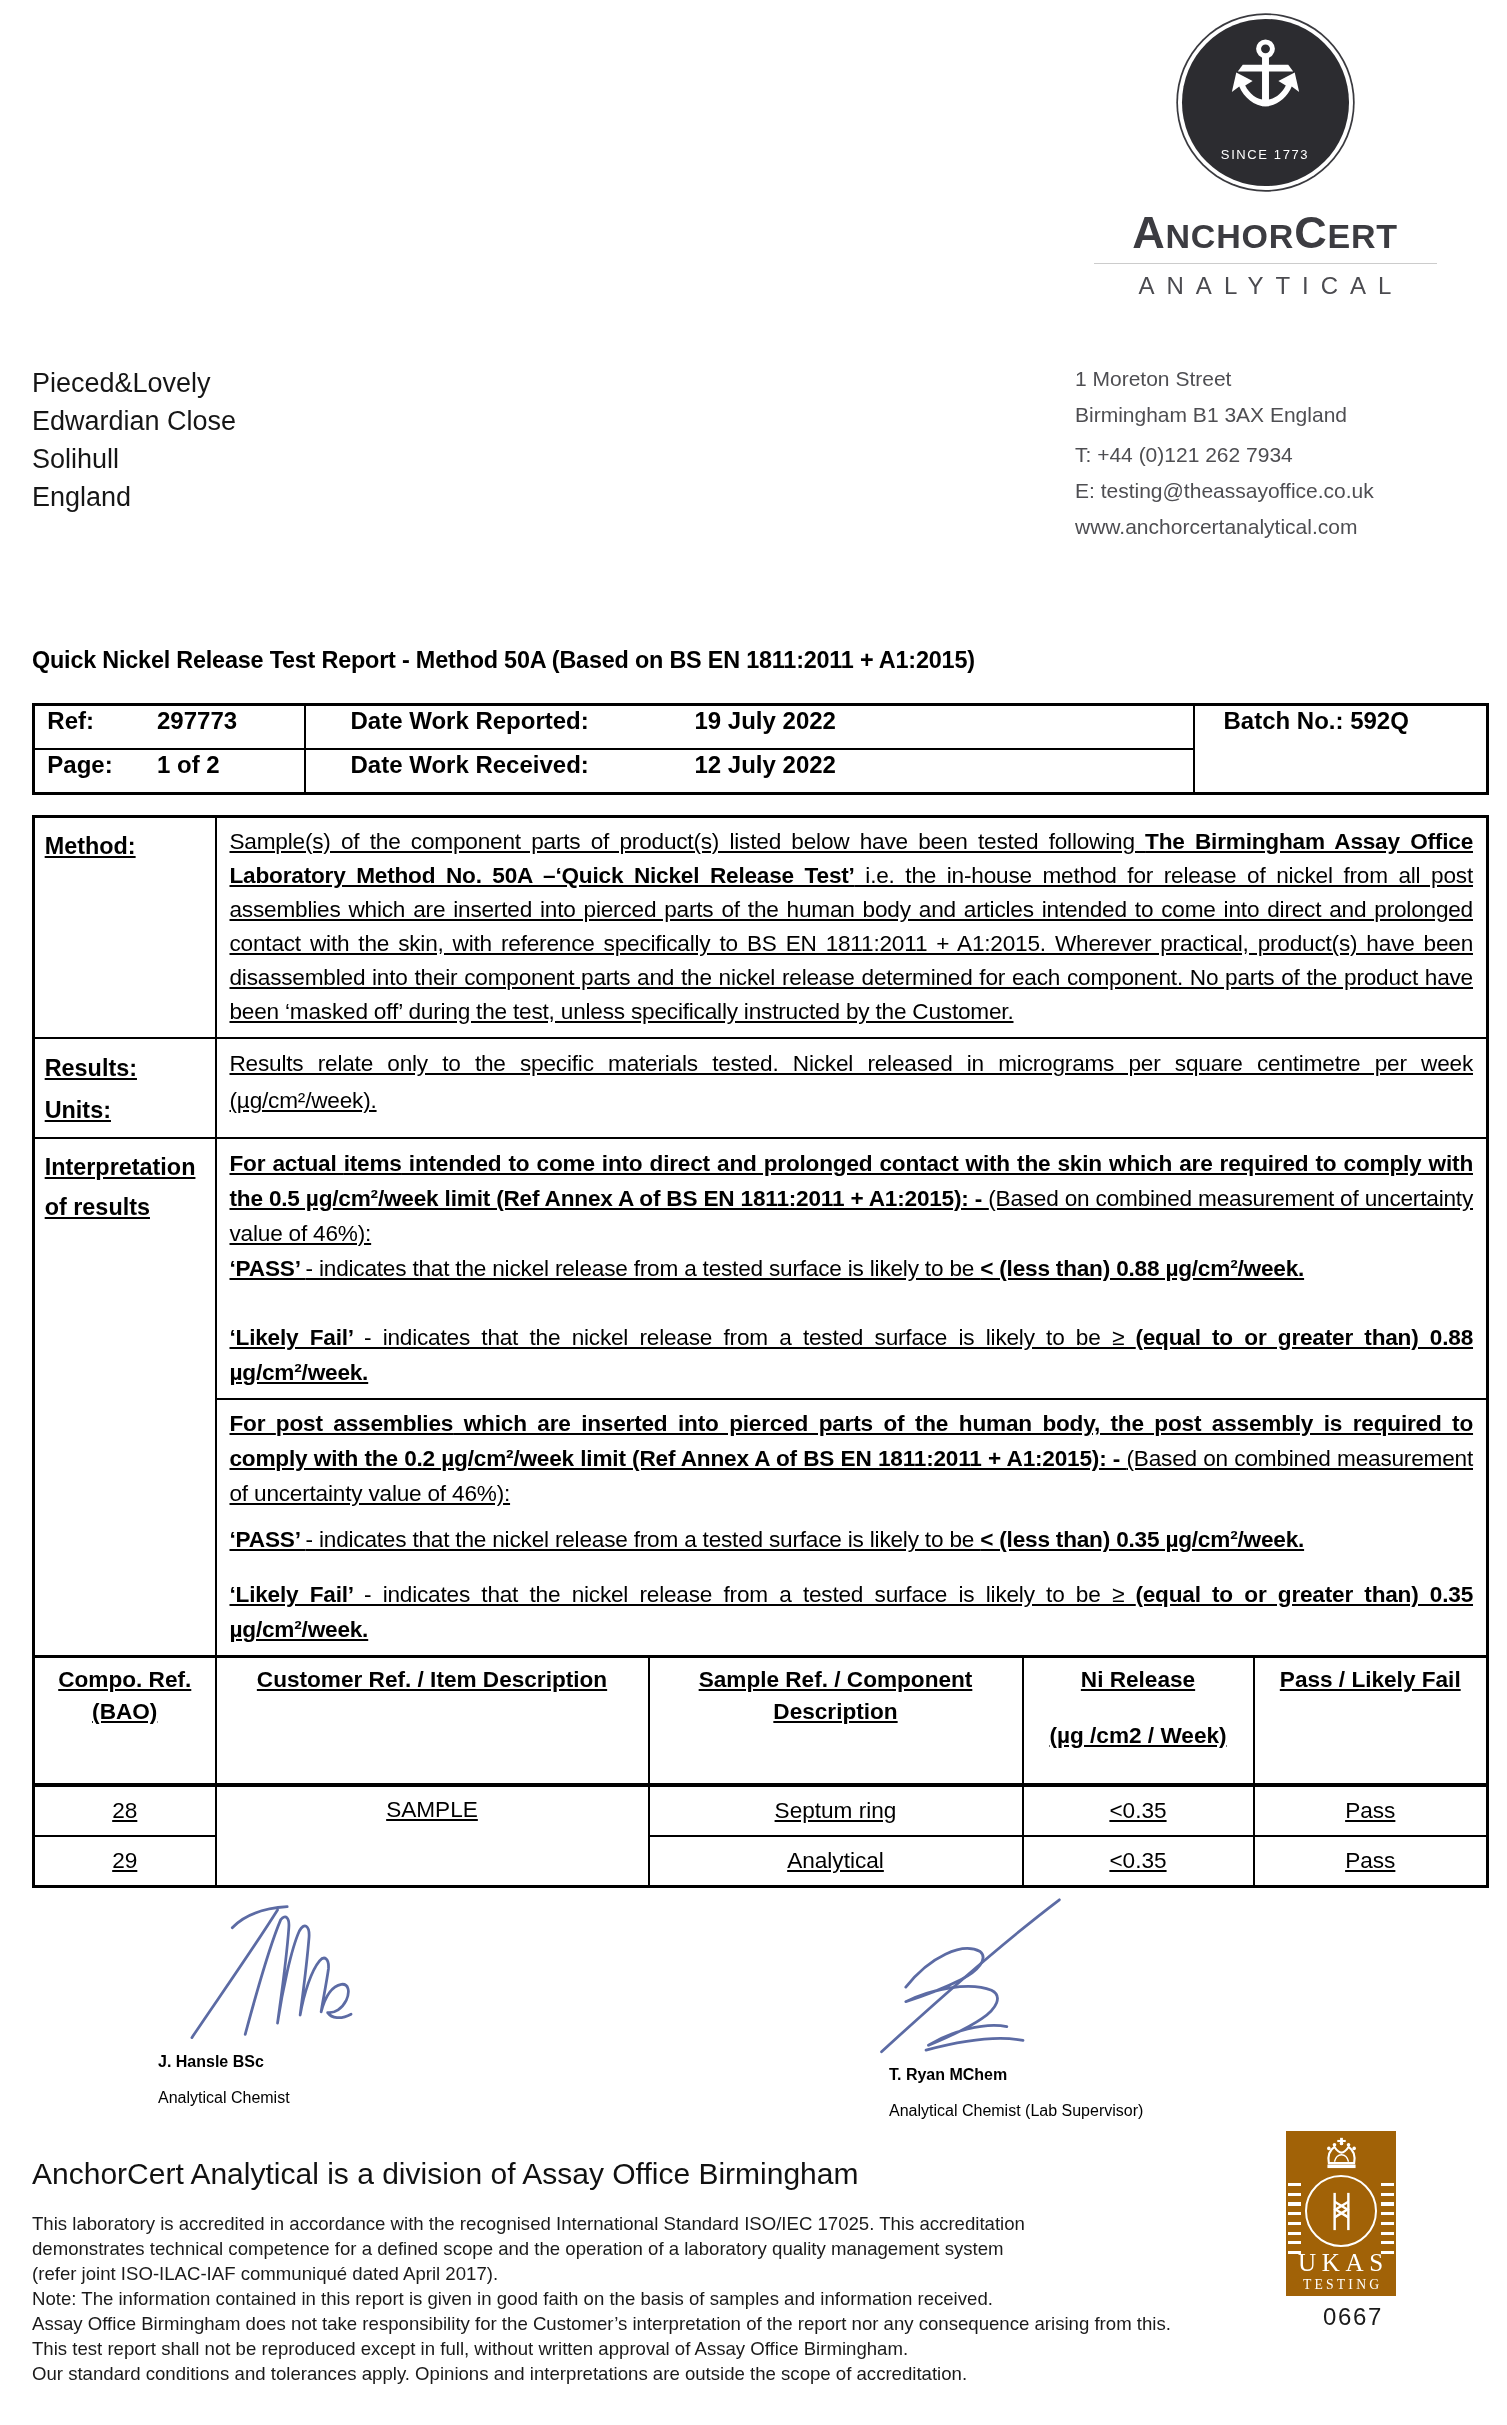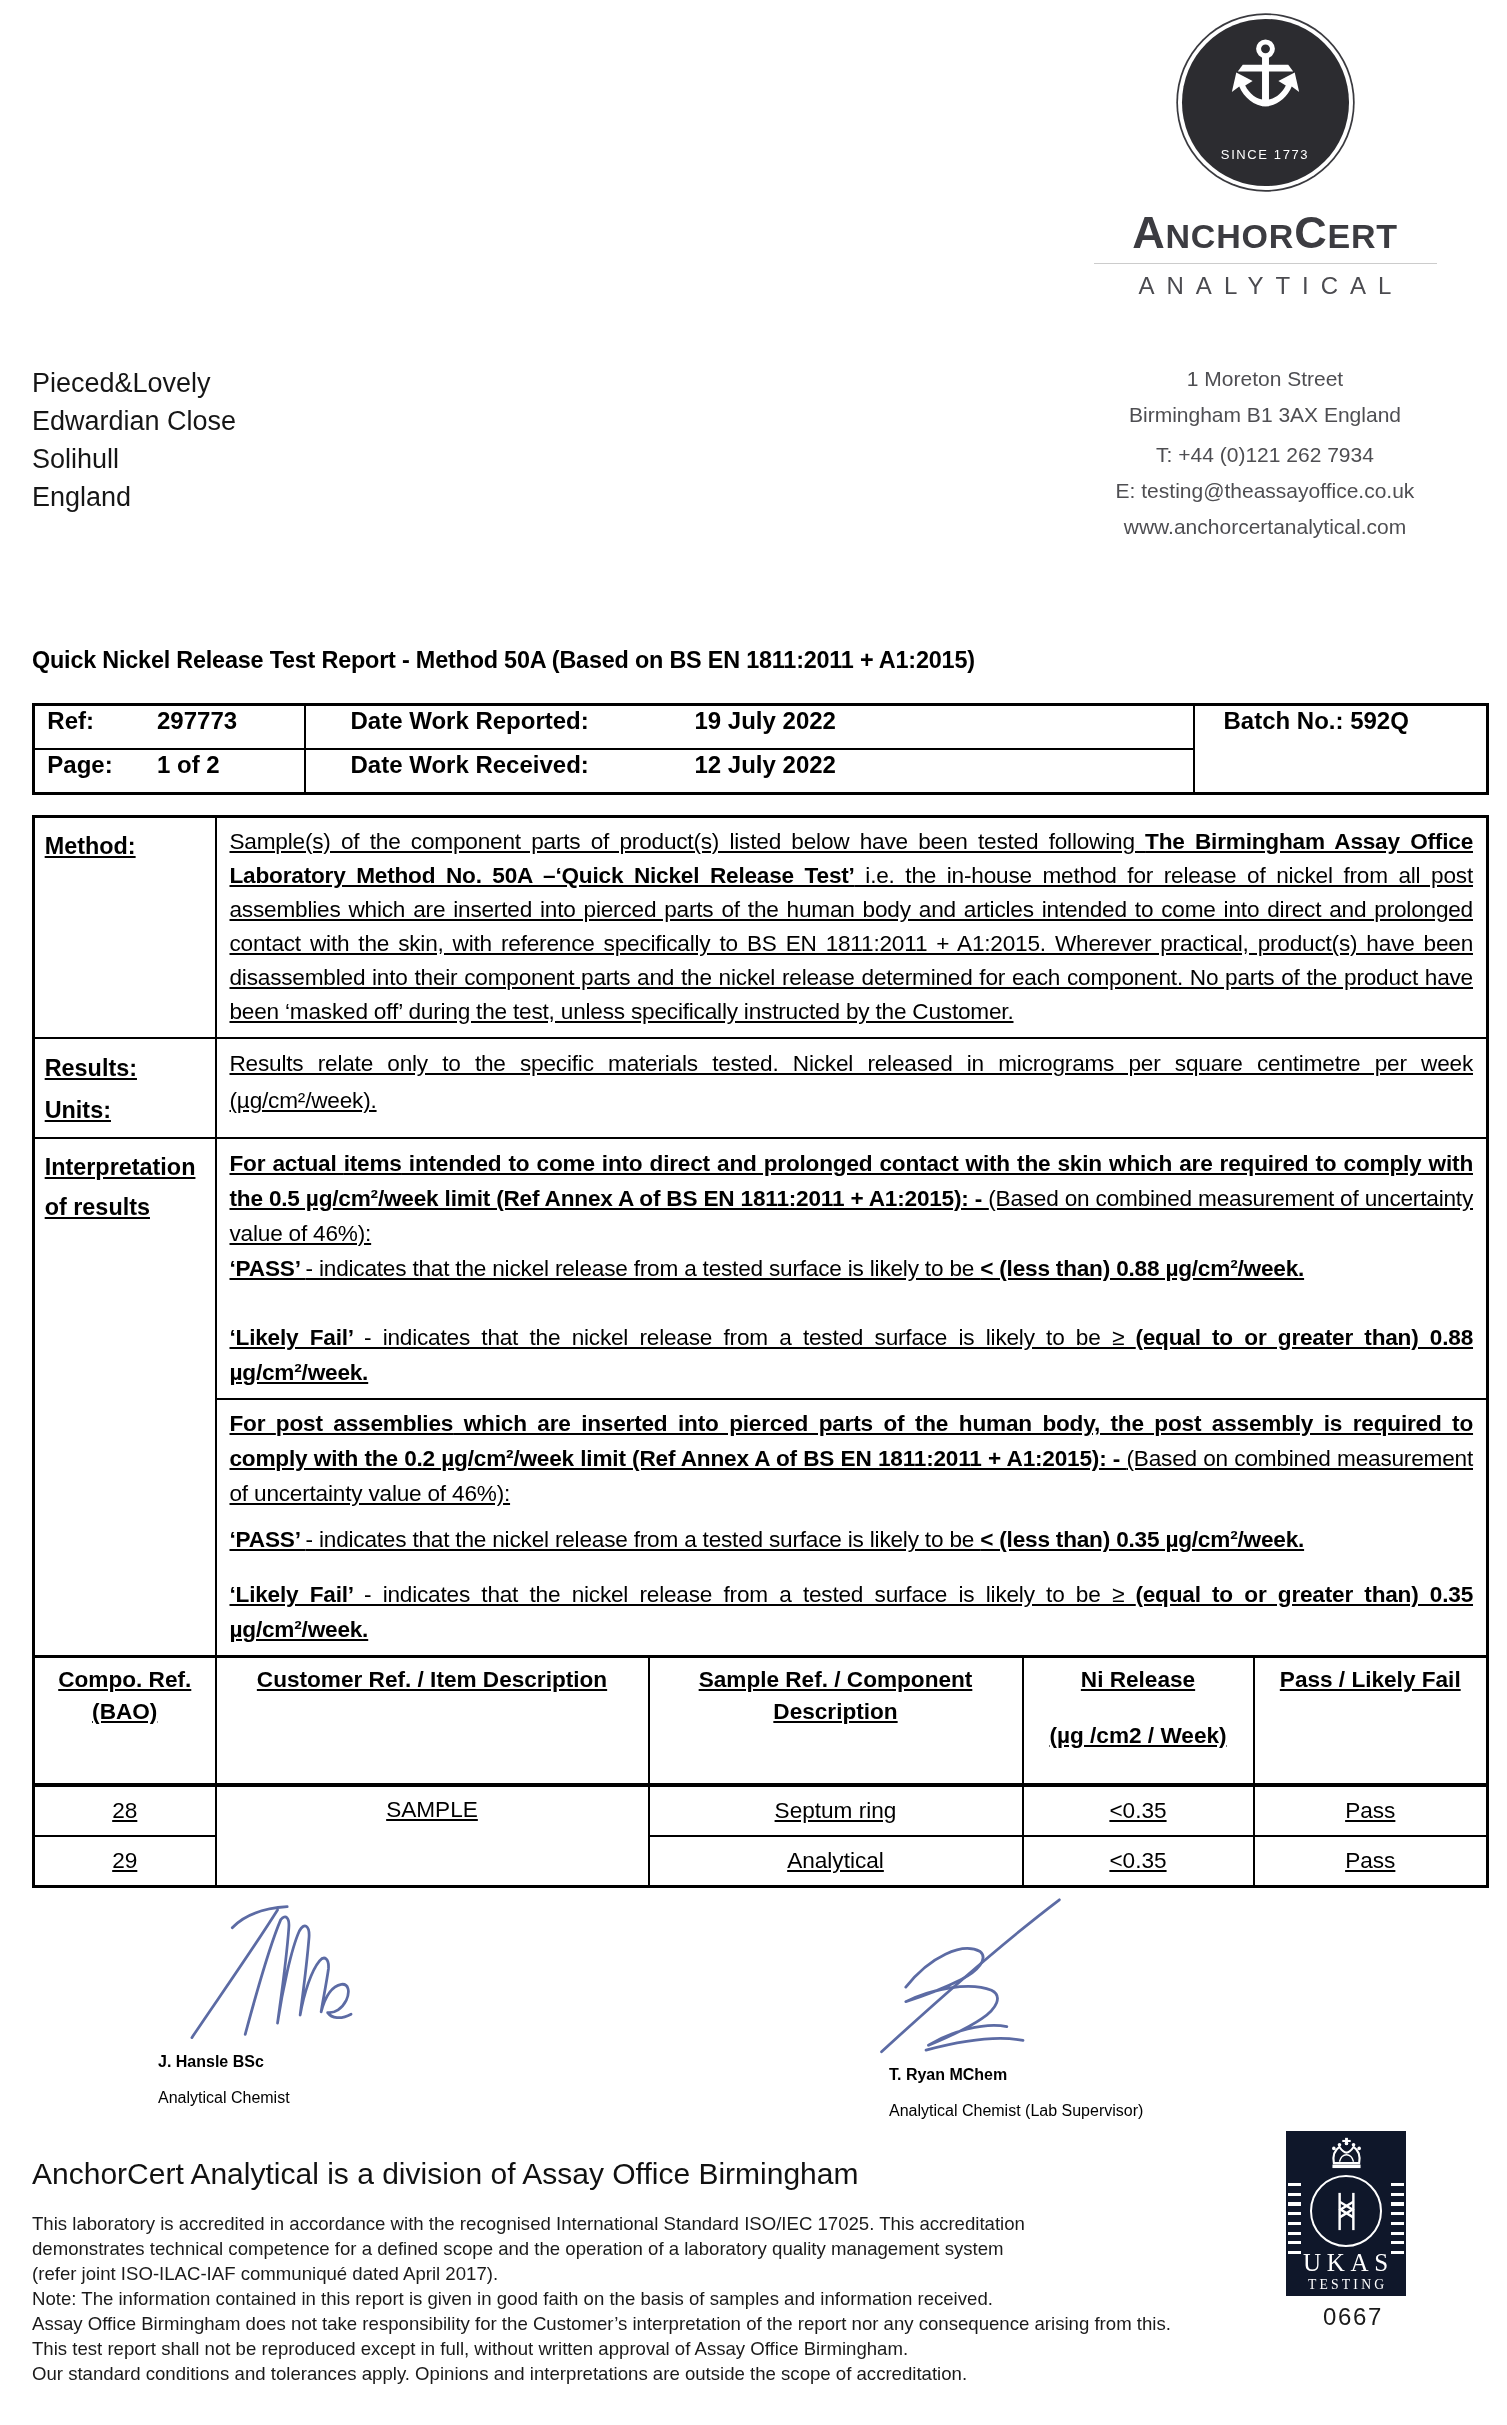--- a/index.html
+++ b/index.html
@@ -14,21 +14,21 @@
   .logo-circle svg{margin-top:14.6px;}
   .since{position:absolute;bottom:24px;left:0;width:100%;color:#fff;font-size:13px;
          letter-spacing:1.6px;font-weight:normal;}
   .brand{margin-top:24px;color:#3c3c41;font-weight:600;letter-spacing:0.8px;font-size:34px;line-height:45px;}
   .brand .big{font-size:45px;}
   .brand-rule{width:343px;margin:3.2px auto 8px;border-top:1.6px solid #cccccc;}
   .brand-sub{font-size:24px;color:#4b4b50;letter-spacing:12px;padding-left:12px;font-weight:400;}
 
   
   .cust-addr{position:absolute;left:32px;top:364px;font-size:27px;line-height:38px;color:#161616;}
-  .lab-addr{position:absolute;left:1075px;top:361px;width:380px;text-align:center;
+  .lab-addr{position:absolute;left:1075px;top:361px;width:380px;
             font-size:21px;line-height:36px;color:#4e4e52;}
   .lab-addr .gap{margin-top:4px;}
 
   
   .title{position:absolute;left:32px;top:647px;font-size:23.4px;font-weight:bold;letter-spacing:-0.2px;}
 
   
   table{border-collapse:collapse;table-layout:fixed;}
   table.doc{border:3.2px solid #000;}
   table.doc td{border:2.4px solid #000;vertical-align:top;}
@@ -65,21 +65,21 @@
   .sig svg path{fill:none;stroke:#5c6ba4;stroke-width:3.4;stroke-linecap:round;stroke-linejoin:round;}
   .signoff{position:absolute;font-size:16px;line-height:36px;}
   .signoff .name{font-weight:bold;}
 
   
   .division{position:absolute;left:32px;top:2157px;font-size:30px;color:#111;}
   .smallprint{position:absolute;left:32px;top:2211px;font-size:18.6px;line-height:25px;color:#1a1a1a;white-space:nowrap;}
 
   
   .ukas{position:absolute;left:1286px;top:2131px;width:134px;text-align:center;}
-  .ukas-box{position:relative;width:120px;height:165px;background:#0f172a;overflow:hidden;}
+  .ukas-box{position:relative;width:110px;height:165px;background:#a16207;overflow:hidden;}
   .ukas-ticks{position:absolute;top:52px;width:13.7px;height:76px;
               background:repeating-linear-gradient(to bottom,#fff 0 3.2px,transparent 3.2px 9.7px);}
   .ukas-ticks.l{left:1.6px;} .ukas-ticks.r{right:1.6px;}
   .ukas-crown{margin-top:5.7px;}
   .ukas-circle{width:68px;height:68px;margin:1.6px auto 1.6px;border:2.4px solid #fff;border-radius:50%;
                display:flex;align-items:center;justify-content:center;}
   .ukas-name{color:#fff;font-family:"Liberation Serif",serif;font-size:25px;letter-spacing:5.7px;padding-left:4.9px;line-height:27.5px;}
   .ukas-type{color:#fff;font-family:"Liberation Serif",serif;font-size:13.7px;letter-spacing:3.2px;padding-left:3.2px;line-height:18px;}
   .ukas-number{margin-top:6.5px;font-size:24px;letter-spacing:1.6px;color:#1a1a1a;}
 </style>

